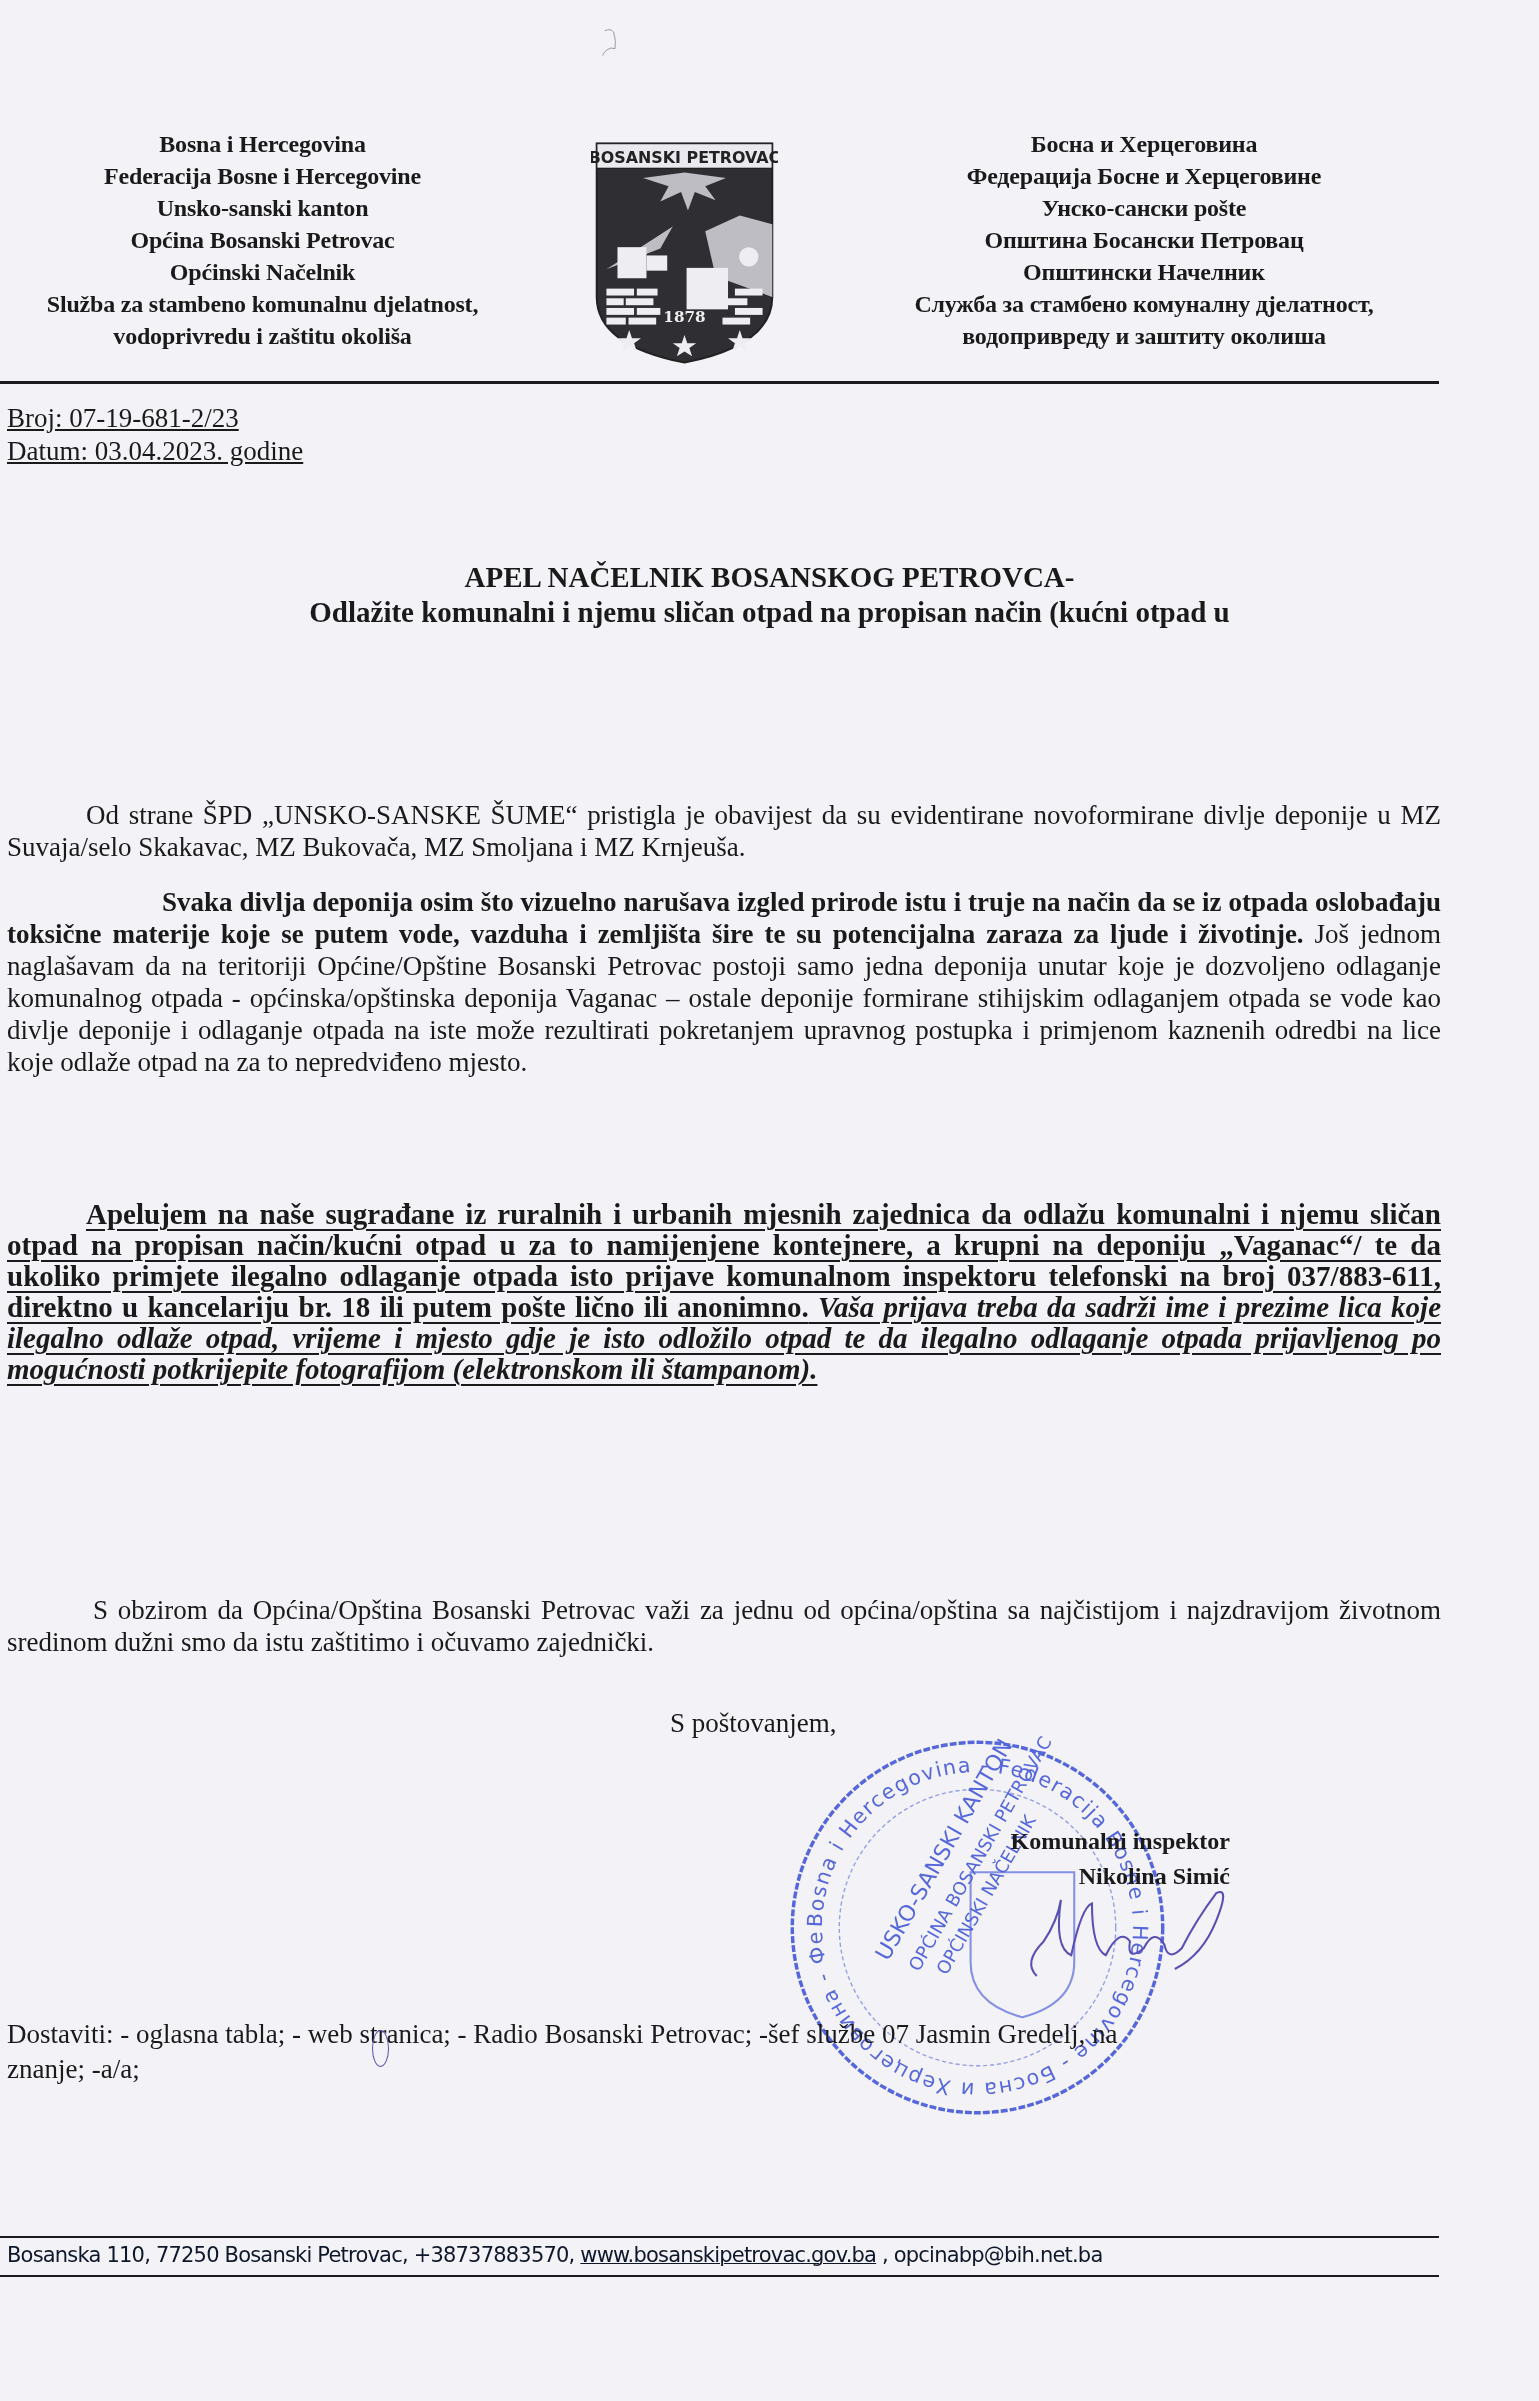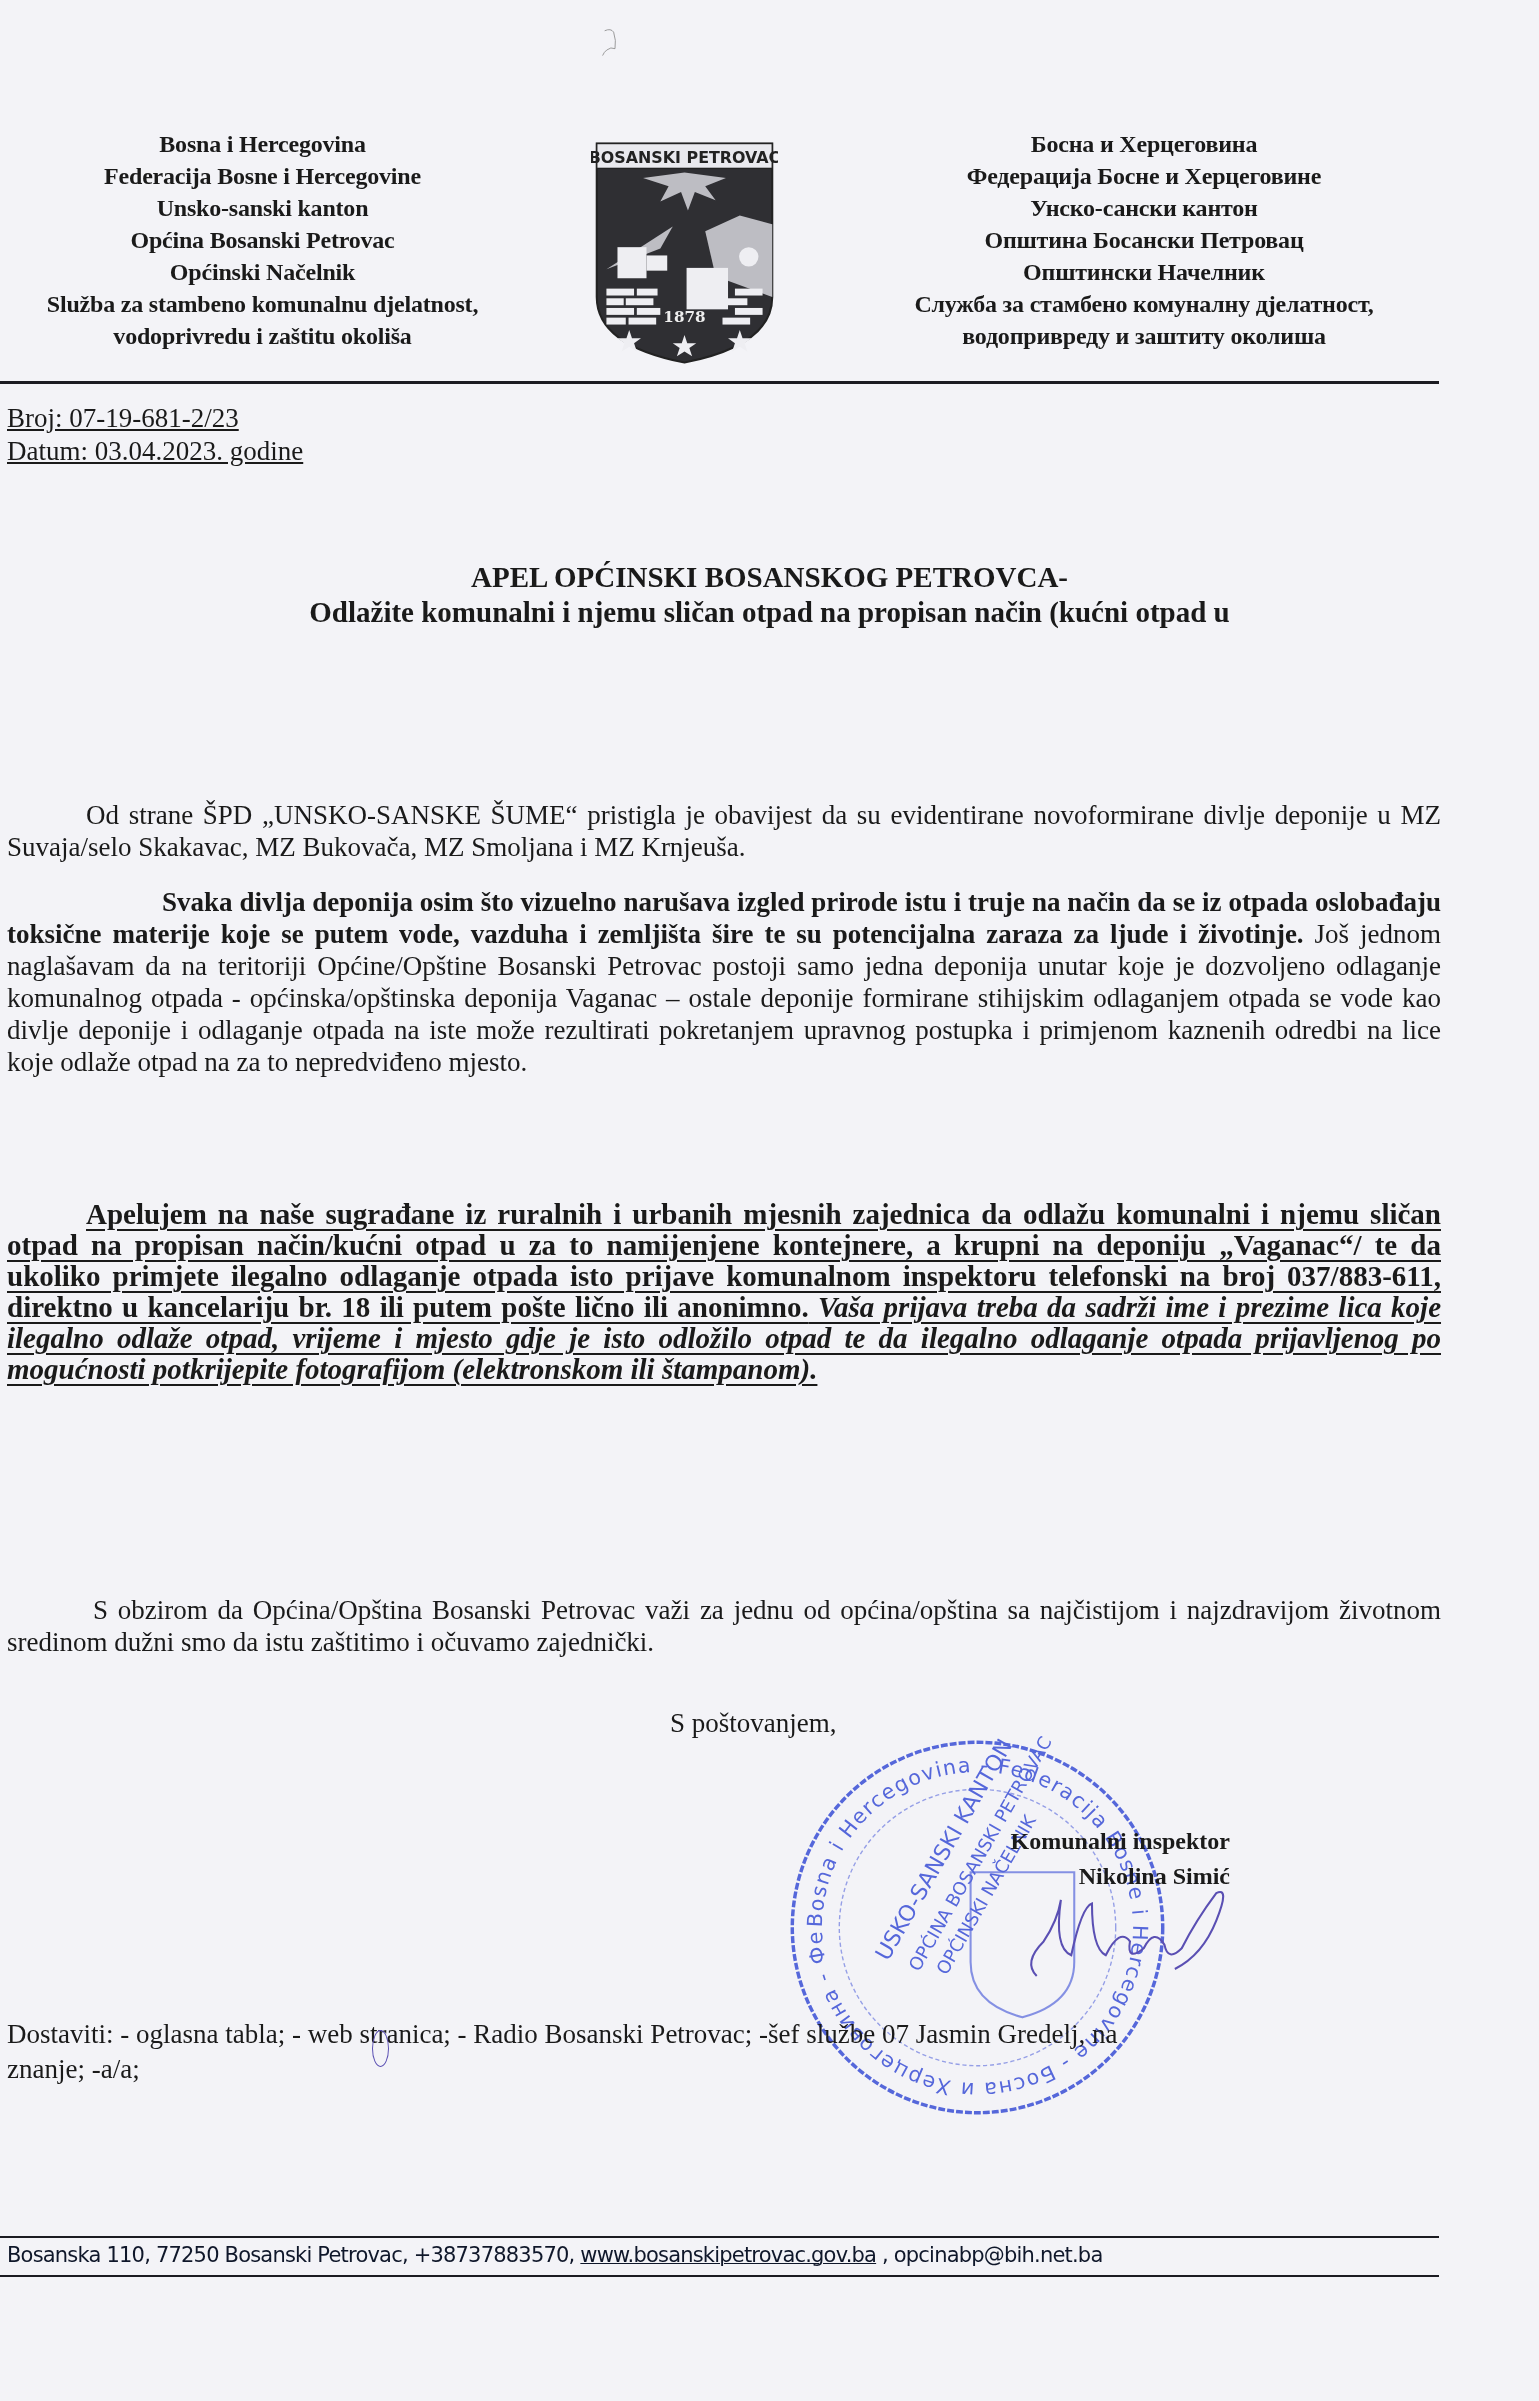--- a/index.html
+++ b/index.html
@@ -181,36 +181,36 @@
     <g fill="#eeeef2">
       <polygon points="55,278 59,290 72,290 62,297 66,309 55,302 44,309 48,297 38,290 51,290"></polygon>
       <polygon points="135,285 139,297 152,297 142,304 146,316 135,309 124,316 128,304 118,297 131,297"></polygon>
       <polygon points="215,278 219,290 232,290 222,297 226,309 215,302 204,309 208,297 198,290 211,290"></polygon>
     </g>
   </svg>
 
   <div class="hdr-col hdr-right">
     <span class="hdr-line">Босна и Херцеговина</span>
     <span class="hdr-line">Федерација Босне и Херцеговине</span>
-    <span class="hdr-line">Унско-сански кантон</span>
+    <span class="hdr-line">Унско-сански pošte</span>
     <span class="hdr-line">Општина Босански Петровац</span>
     <span class="hdr-line">Општински Начелник</span>
     <span class="hdr-line">Служба за стамбено комуналну дјелатност,</span>
     <span class="hdr-line">водопривреду и заштиту околиша</span>
   </div>
 
   <div class="rule rule-header"></div>
 
   <div class="ref">
     <div>Broj: 07-19-681-2/23</div>
     <div>Datum: 03.04.2023. godine</div>
   </div>
 
   <div class="title">
-    <div>APEL OPĆINSKI BOSANSKOG PETROVCA-</div>
+    <div>APEL NAČELNIK BOSANSKOG PETROVCA-</div>
     <div>Odlažite komunalni i njemu sličan otpad na propisan način (kućni otpad u</div>
   </div>
 
   <div class="para p1">Od strane ŠPD „UNSKO-SANSKE ŠUME“  pristigla je obavijest da su evidentirane novoformirane divlje deponije u MZ Suvaja/selo Skakavac, MZ Bukovača, MZ Smoljana i MZ Krnjeuša.</div>
 
   <div class="para p2"><b>Svaka divlja deponija osim što vizuelno narušava izgled prirode istu i truje na način da se iz otpada oslobađaju toksične materije koje se putem vode, vazduha i zemljišta šire te su potencijalna zaraza za ljude i životinje.</b><span> Još jednom naglašavam da na teritoriji Općine/Opštine Bosanski Petrovac postoji samo jedna deponija unutar koje je dozvoljeno odlaganje komunalnog otpada - općinska/opštinska deponija Vaganac – ostale deponije formirane stihijskim odlaganjem otpada se vode kao divlje deponije i odlaganje otpada na iste može rezultirati pokretanjem upravnog postupka i primjenom kaznenih odredbi na lice koje odlaže otpad na za to nepredviđeno mjesto.</span></div>
 
   <div class="para p3"><span>Apelujem na naše sugrađane iz ruralnih i urbanih mjesnih zajednica da odlažu komunalni i njemu sličan otpad na propisan način/kućni otpad u za to namijenjene kontejnere, a krupni na deponiju „Vaganac“/ te da ukoliko primjete ilegalno odlaganje otpada isto prijave komunalnom inspektoru telefonski na broj 037/883-611, direktno u kancelariju br. 18 ili putem pošte lično ili anonimno.</span><span class="it"> Vaša prijava treba da sadrži ime i prezime lica koje ilegalno odlaže otpad, vrijeme i mjesto gdje je isto odložilo otpad te da ilegalno odlaganje otpada prijavljenog po mogućnosti potkrijepite fotografijom (elektronskom ili štampanom).</span></div>
 
   <div class="para p4">S obzirom da Općina/Opština Bosanski Petrovac važi za jednu od općina/opština sa najčistijom i najzdravijom životnom sredinom dužni smo da istu zaštitimo i očuvamo zajednički.</div>

